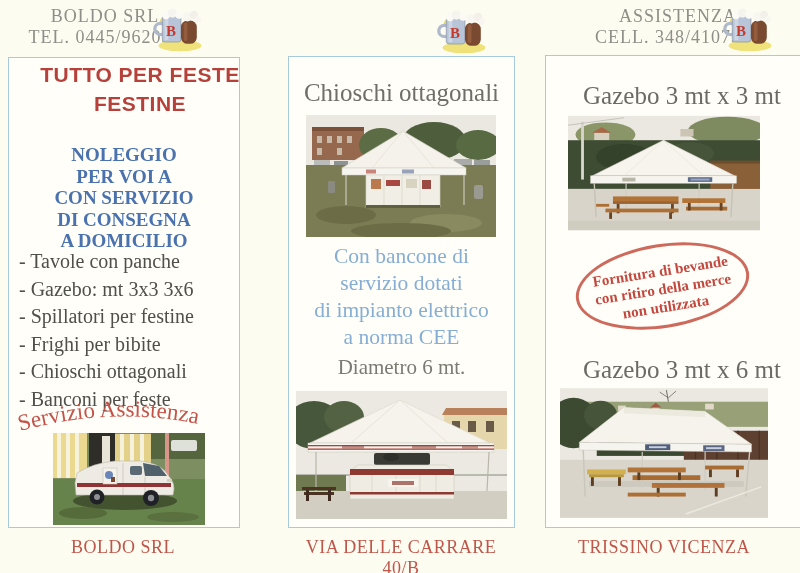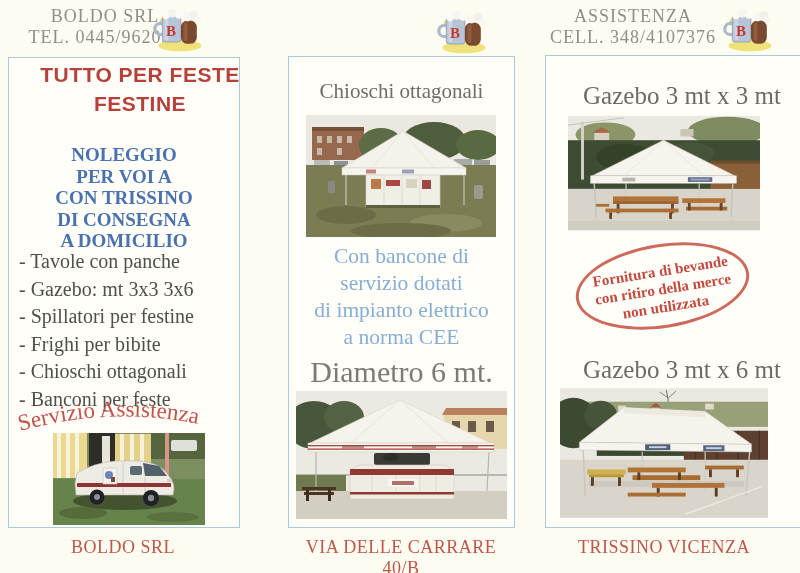--- a/index.html
+++ b/index.html
@@ -5,21 +5,21 @@
   html,body { margin:0; padding:0; }
   .page {
     position:relative; width:800px; height:573px;
     background:#fdfcf1; overflow:hidden;
     font-family:"Liberation Serif", serif;
   }
   
   .hdr { position:absolute; text-align:center; color:#8f8e88; letter-spacing:1px; }
   .hdr div { font-size:18px; line-height:21px; }
   .hdr-left  { left:5px;  top:6px; width:200px; }
-  .hdr-right { left:522px; top:6px; width:222px; }
+  .hdr-right { left:567px; top:6px; width:222px; }
   .logo { position:absolute; width:56px; height:52px; }
   .logo-left   { left:152px; top:2px; }
   .logo-middle { left:436px; top:4px; }
   .logo-right  { left:722px; top:2px; }
   
   .panel { position:absolute; background:#fffef9; border:1px solid #a7cbdc; }
   .panel-left   { left:8px;   top:57px; width:230px; height:469px; }
   .panel-middle { left:288px; top:56px; width:225px; height:470px; }
   .panel-right  { left:545px; top:55px; width:236px; height:471px;padding-left:36px; }
   
@@ -27,26 +27,26 @@
              font-family:"Liberation Sans", sans-serif; font-weight:bold;
              font-size:21px; line-height:29px; color:#b6403a; letter-spacing:0.5px; }
   .l-sub   { position:absolute; top:86px; left:0; width:100%; text-align:center;
              font-weight:bold; font-size:19px; line-height:21.5px; color:#4a72ae; }
   .l-list  { position:absolute; top:190px; left:10px; width:218px;
              font-size:20px; line-height:27.5px; color:#50504b; }
   .l-arc   { position:absolute; top:336px; left:5px; }
   .l-photo { position:absolute; top:375px; left:44px; }
   
   .m-title { position:absolute; top:22px; left:0; width:100%; text-align:center;
-             font-size:21px; color:#6f6e68; }
+             font-size:25px; color:#6f6e68; }
   .m-photo1{ position:absolute; top:58px; left:17px; }
   .m-body  { position:absolute; top:186px; left:0; width:100%; text-align:center;
              font-size:21.5px; line-height:27px; color:#86aed4; }
   .m-size  { position:absolute; top:298px; left:0; width:100%; text-align:center;
-             font-size:30px; color:#7b7b74; }
+             font-size:21px; color:#7b7b74; }
   .m-photo2{ position:absolute; top:334px; left:7px; }
   
   .r-title1{ position:absolute; top:26px; left:0; width:100%; text-align:center;
              font-size:25px; color:#6b6a65; }
   .r-photo1{ position:absolute; top:56px; left:22px; }
   .r-badge { position:absolute; top:188px; left:29px; width:175px; height:84px;
              border:3px solid #cd6a5c; border-radius:50%;
              transform:rotate(-9deg); text-align:center;
              font-weight:bold; font-size:15px; line-height:18px; color:#c3493f;
              padding-top:15px; box-sizing:border-box; }
@@ -124,21 +124,21 @@
   </svg>
 
   <div class="panel panel-left">
     <div class="l-title">
       <div>TUTTO PER FESTE</div>
       <div>FESTINE</div>
     </div>
     <div class="l-sub">
       <div>NOLEGGIO</div>
       <div>PER VOI A</div>
-      <div>CON TRISSINO</div>
+      <div>CON SERVIZIO</div>
       <div>DI CONSEGNA</div>
       <div>A DOMICILIO</div>
     </div>
     <div class="l-list">
       <div>- Tavole con panche</div>
       <div>- Gazebo: mt 3x3 3x6</div>
       <div>- Spillatori per festine</div>
       <div>- Frighi per bibite</div>
       <div>- Chioschi ottagonali</div>
       <div>- Banconi per feste</div>

